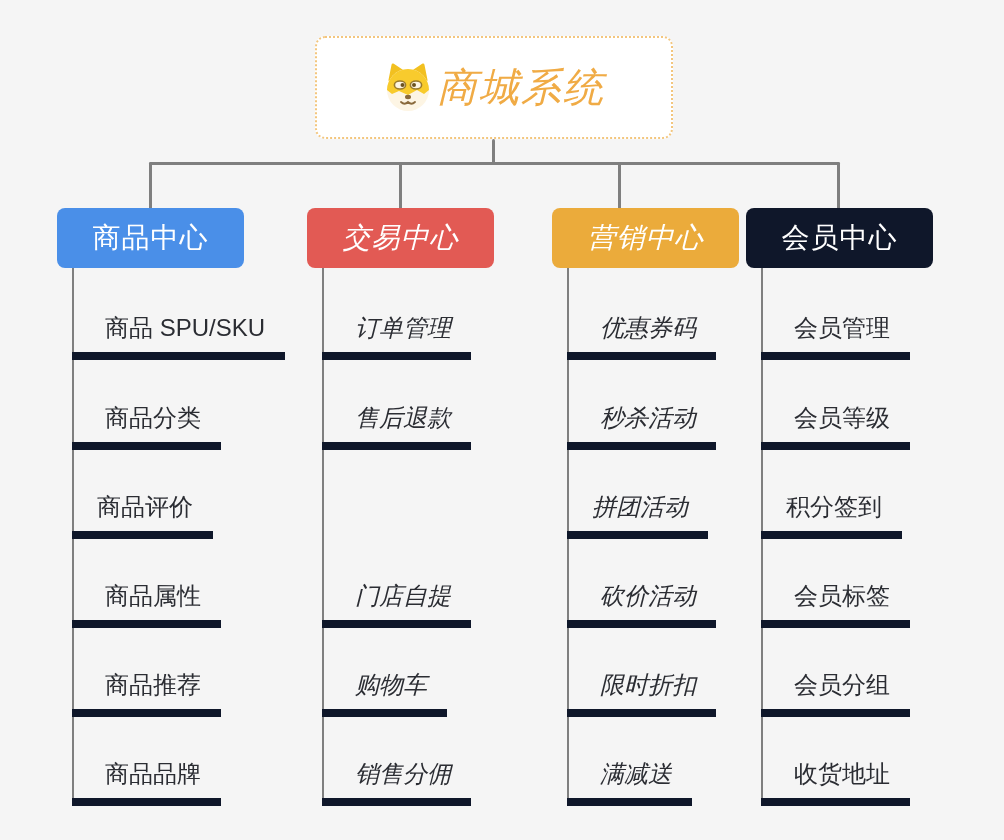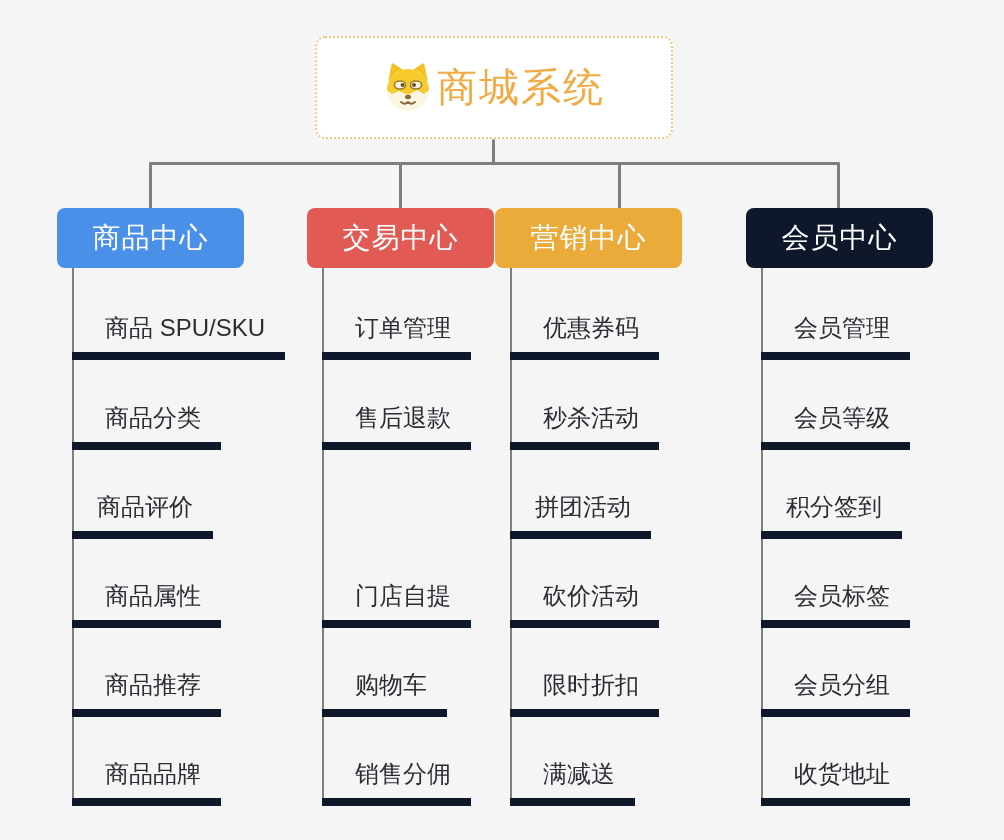--- a/index.html
+++ b/index.html
@@ -19,32 +19,32 @@
   .drop-0{left:149px;}
   .drop-1{left:399px;}
   .drop-2{left:618px;}
   .drop-3{left:837px;}
 
   
   .root-node{
     position:absolute;left:315px;top:36px;width:358px;height:103px;
     background:#ffffff;border:2px dotted #f3c67e;border-radius:10px;
     box-sizing:border-box;
-    display:flex;align-items:center;justify-content:center;gap:4px;
+    display:flex;align-items:center;justify-content:center;gap:4px;font-style:italic;
   }
   .root-title{
     font-size:40px;color:#f0ab45;letter-spacing:2px;white-space:nowrap;
   }
   .doge{width:50px;height:50px;flex:0 0 auto;}
 
   
   .branch{position:absolute;top:208px;width:187px;height:551px;}
   .branch-0{left:57px;}
-  .branch-1{left:307px;}
-  .branch-2{left:495px;}
+  .branch-1{left:307px;font-style:italic;}
+  .branch-2{left:552px;font-style:italic;}
   .branch-3{left:746px;}
   .branch-box{
     height:60px;border-radius:8px;box-sizing:border-box;
     display:flex;align-items:center;justify-content:center;
     color:#ffffff;font-size:28px;letter-spacing:1px;
   }
   .stem{position:absolute;left:15px;top:60px;width:2px;height:532px;background:#7f7f7f;}
 
   .leaf{
     position:absolute;left:15px;

